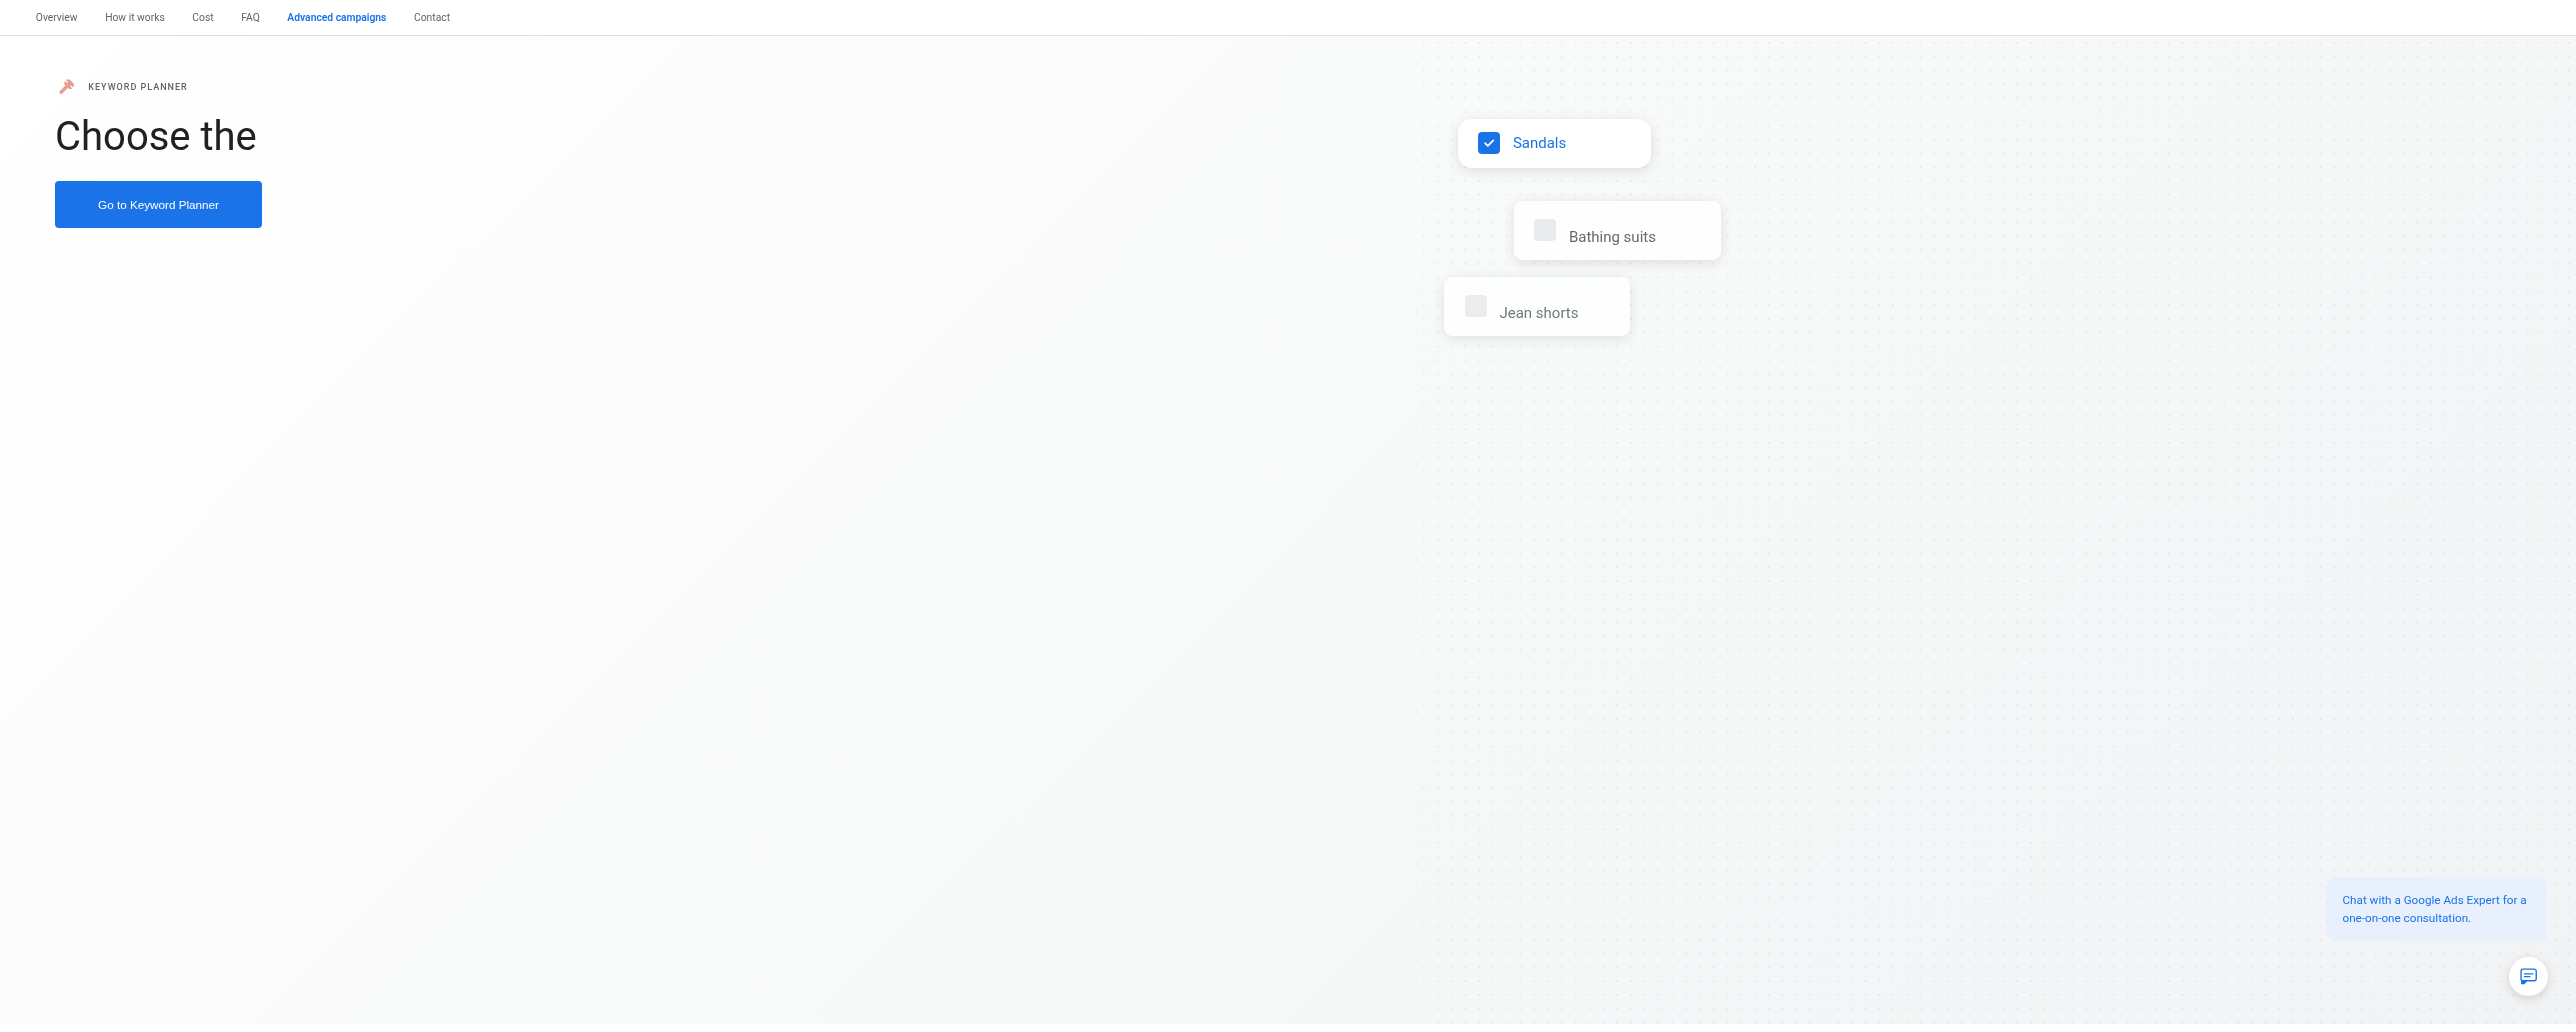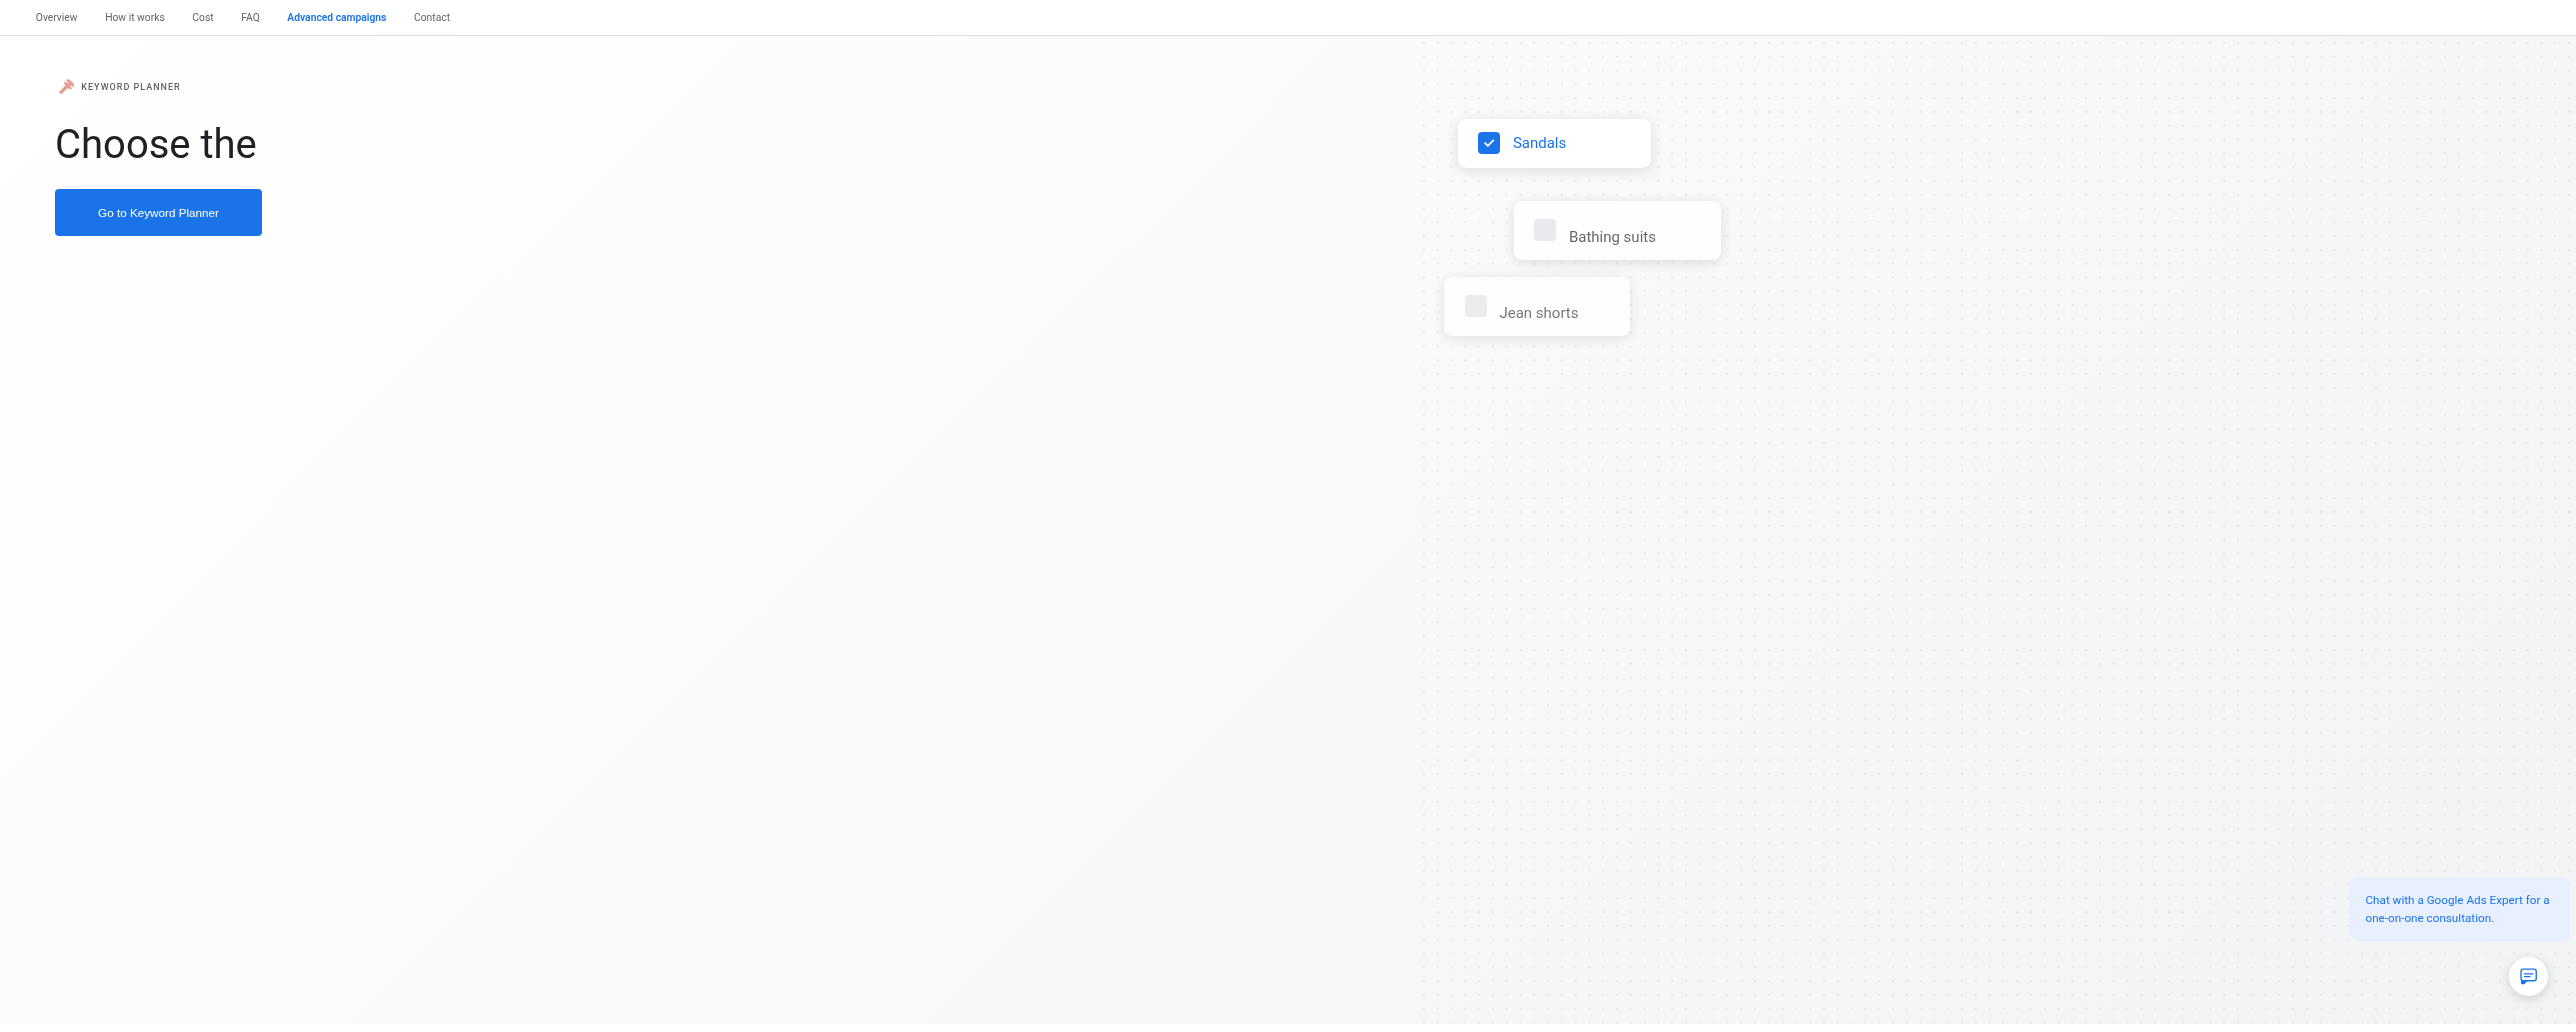--- a/index.html
+++ b/index.html
@@ -70,22 +70,22 @@
       flex: 0 0 55%;
       padding: 41px 41px 41px 55px;
       display: flex;
       flex-direction: column;
       justify-content: flex-start;
     }
 
     .section-label {
       display: flex;
       align-items: center;
-      gap: 7px;
-      margin-bottom: 26px;
+      gap: 14px;
+      margin-bottom: 18px;
     }
 
     .wrench-icon {
       width: 19.3px;
       height: 19.3px;
     }
 
     .section-label-text {
       font-size: 9px;
       font-weight: 500;
@@ -165,20 +165,21 @@
       align-items: center;
       gap: 12.4px;
       padding: 13.8px 20.7px;
       white-space: nowrap;
     }
 
     .keyword-card.sandals {
       top: 27.6px;
       left: 41px;
       min-width: 193px;
+      border-radius: 14px;
     }
 
     .keyword-card.bathing {
       top: 110px;
       left: 97px;
       min-width: 207px;
       opacity: 0.95;
     }
 
     .keyword-card.jean {
@@ -220,21 +221,21 @@
 
     .card-text.gray {
       color: #5f6368;
       margin-top: 13px;
     }
 
     
     .chat-bubble {
       position: absolute;
       bottom: 83px;
-      right: 6px;
+      right: 29px;
       background: #e8f0fe;
       border-radius: 11px 11px 2.8px 11px;
       padding: 13.8px 16.5px;
       max-width: 221px;
       z-index: 3;
     }
 
     .chat-bubble-text {
       font-size: 11.7px;
       color: #1a73e8;

